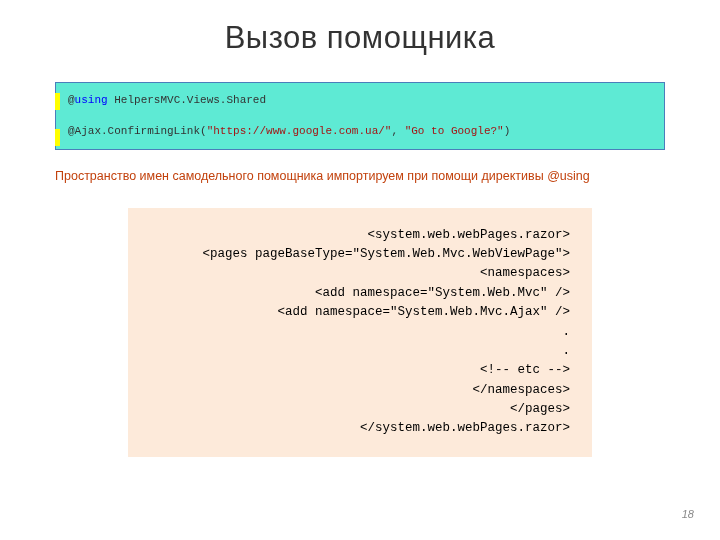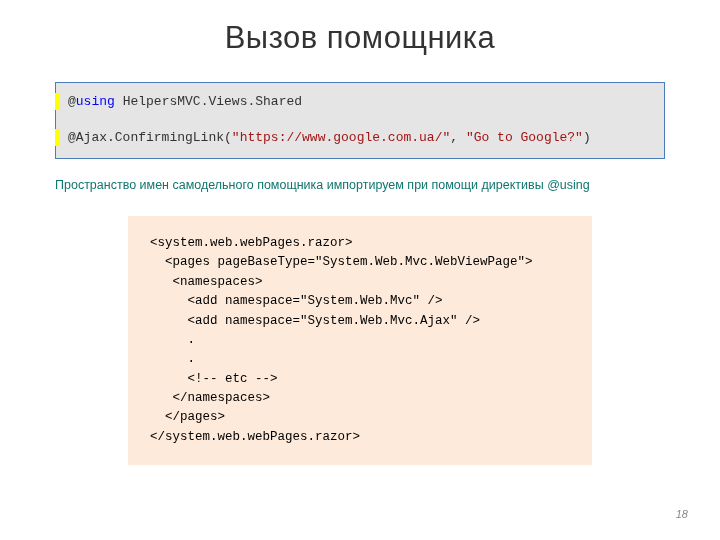--- a/index.html
+++ b/index.html
@@ -23,60 +23,61 @@
     font-size: 31px;
     color: #333;
     margin: 0 0 26px 0;
     font-weight: normal;
     letter-spacing: 0.5px;
   }
   .code-box1 {
     border: 1px solid #4A7EBB;
     padding: 10px 12px;
     font-family: Consolas, 'Courier New', monospace;
-    font-size: 13px;
+    font-size: 11px;
     line-height: 1.4;
     color: #333;
-    background: #e5e5e5;
+    background: #5eead4;
     position: relative;
   }
   .hl-bar {
     position: absolute;
     left: -1px;
     width: 5px;
     background: #FFFF00;
   }
   .hl-bar.bar1 { top: 10px; height: 17px; }
   .hl-bar.bar2 { top: 46px; height: 17px; }
   .kw-blue { color: #0000FF; }
   .str-red { color: #A31515; }
   .para {
     font-size: 12.5px;
-    color: #0f766e;
+    color: #c2410c;
     line-height: 1.4;
     margin: 18px 0 0 0;
   }
   .code-box2-wrap {
     margin-top: 22px;
     display: flex;
     justify-content: center;
   }
   .code-box2 {
     background: #FDEADA;
     padding: 18px 22px;
     font-family: Consolas, 'Courier New', monospace;
     font-size: 12.5px;
     line-height: 1.55;
     color: #000;
     width: 420px;
     white-space: pre;
+    text-align: right;
   }
   .page-num {
     position: absolute;
-    right: 32px;
+    right: 26px;
     bottom: 20px;
     font-size: 11px;
     color: #888;
     font-style: italic;
   }
   .code-line { display: block; }
 </style>
 </head>
 <body>
 

